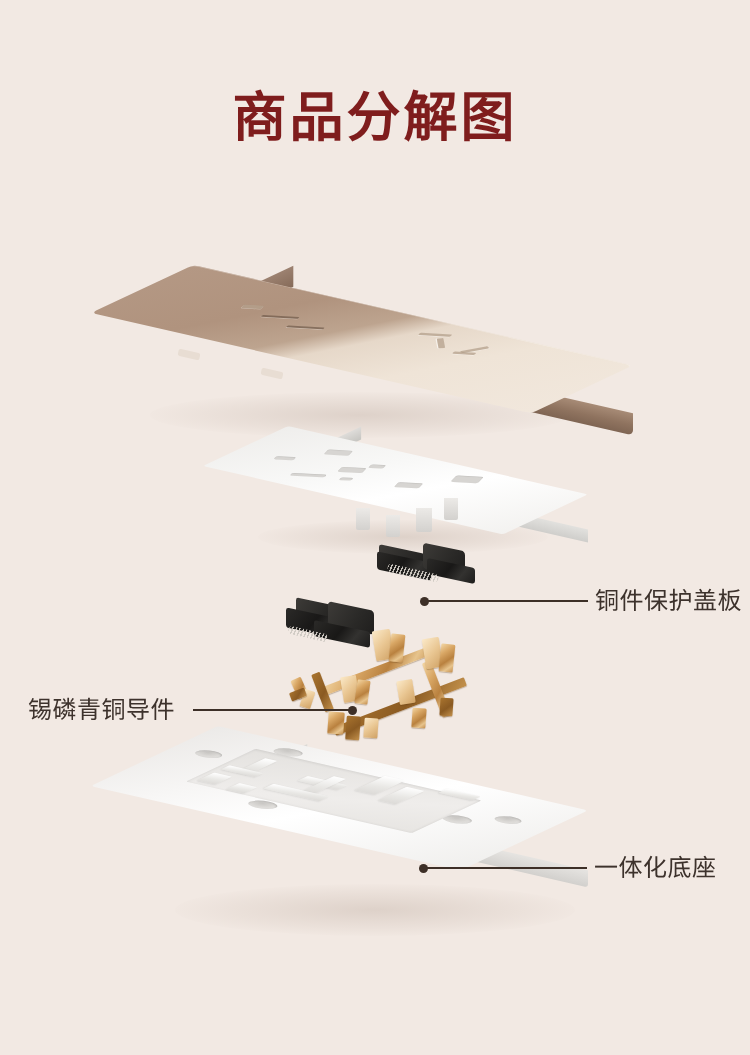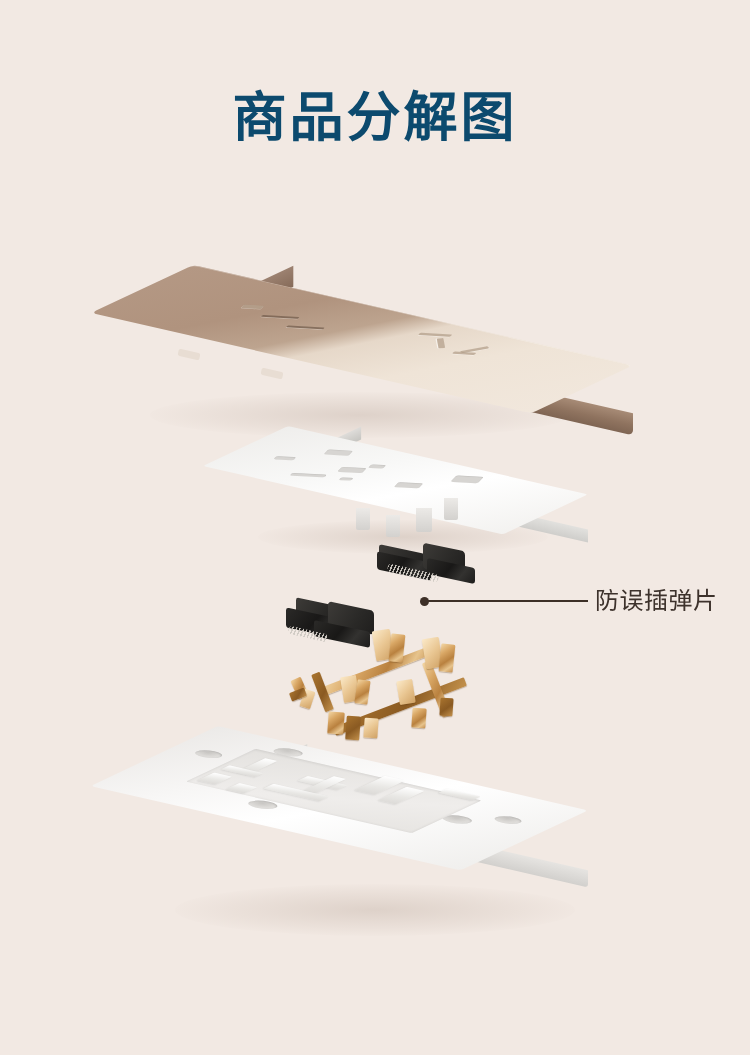--- a/index.html
+++ b/index.html
@@ -25,21 +25,21 @@
   
   .page-title {
     position: absolute;
     left: 0;
     top: 86px;
     width: 750px;
     text-align: center;
     font-size: 54px;
     line-height: 64px;
     letter-spacing: 3px;
-    color: #0c4a6e;
+    color: #7f1d1d;
     font-weight: 700;
     font-family: "DejaVu Sans", "Liberation Sans", sans-serif;
     white-space: nowrap;
   }
 
   
   .scene {
     position: absolute;
     left: 0;
     top: 0;
@@ -423,19 +423,29 @@
         <div class="rib" style="left:64px; top:80px; width:18px; height:20px;"></div>
         <div class="rib" style="left:96px; top:88px; width:18px; height:16px;"></div>
       </div>
     </div>
 
 
 
     <div class="callout right" style="left:420px; top:591px; width:300px;">
       <div class="dot" style="left:0;"></div>
       <div class="line" style="left:8px; width:160px;"></div>
-      <div class="text" style="left:175px;">防误插弹片</div>
-    </div>
-
-
+      <div class="text" style="left:175px;">铜件保护盖板</div>
+    </div>
+
+    <div class="callout left" style="left:28px; top:700px; width:333px;">
+      <div class="text" style="left:0;">锡磷青铜导件</div>
+      <div class="line" style="left:165px; width:158px;"></div>
+      <div class="dot" style="left:320px;"></div>
+    </div>
+
+    <div class="callout right" style="left:419px; top:858px; width:300px;">
+      <div class="dot" style="left:0;"></div>
+      <div class="line" style="left:8px; width:160px;"></div>
+      <div class="text" style="left:175px;">一体化底座</div>
+    </div>
 
   </div>
 </div>
 
 </body></html>

